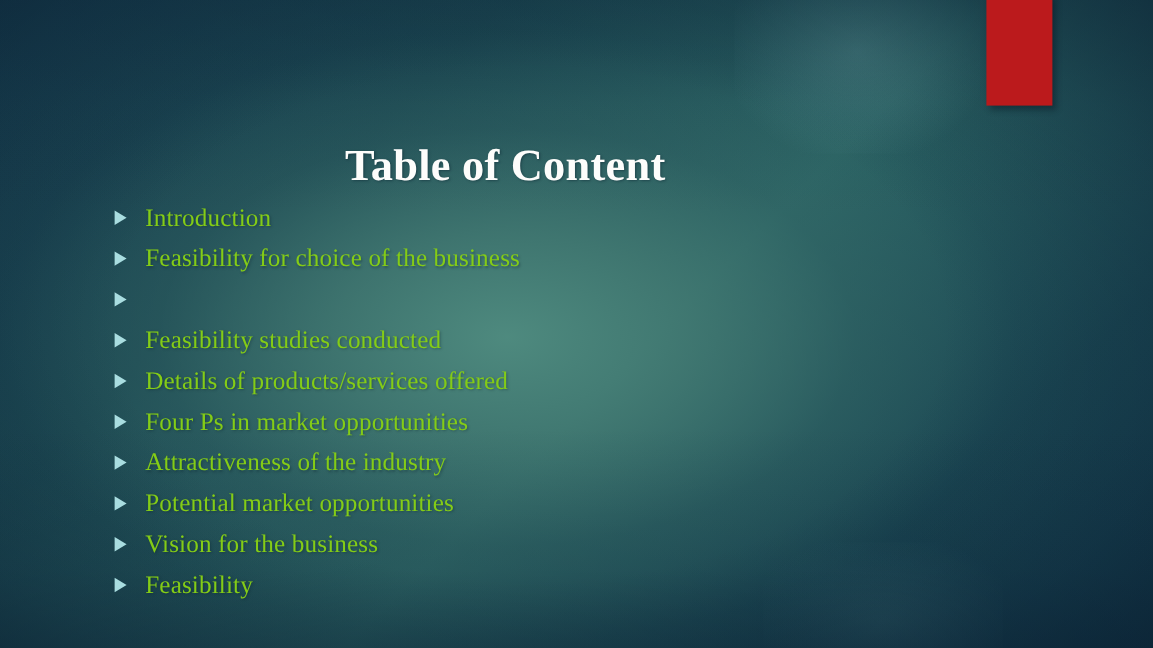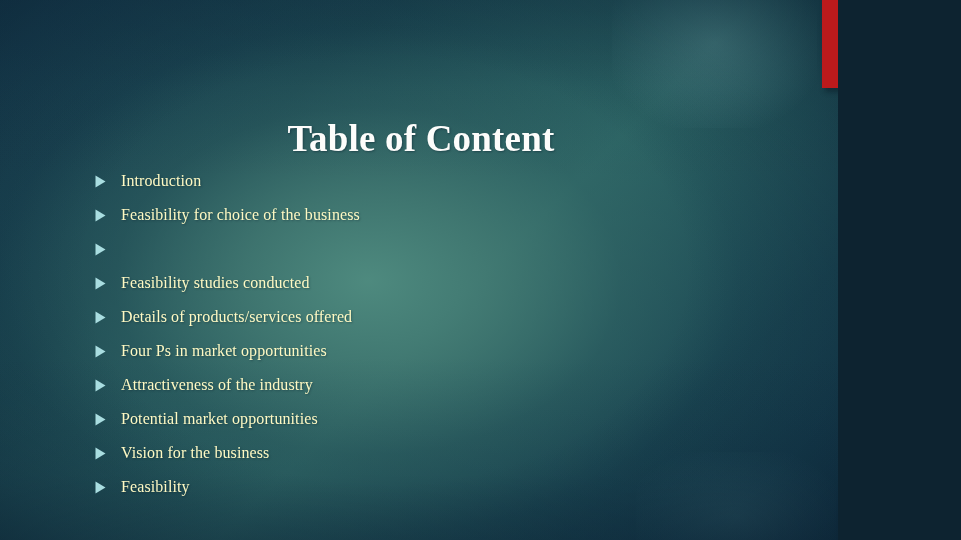--- a/index.html
+++ b/index.html
@@ -7,21 +7,21 @@
     margin: 0;
     padding: 0;
     background: #0d2330;
   }
   body {
     font-family: "Liberation Serif", "DejaVu Serif", serif;
   }
 
   #slide {
     position: relative;
-    width: 838px;
+    width: 961px;
     height: 540px;
     overflow: hidden;
     background-color: #1d5159;
   }
 
   
   .bg-base {
     position: absolute;
     inset: 0;
     background: linear-gradient(135deg, #173c4e 0%, #1d4a53 28%, #2f6a68 55%, #1b4753 80%, #14394c 100%);
@@ -127,22 +127,22 @@
     left: 0;
     top: 11px;
     width: 11px;
     height: 13px;
     display: block;
   }
   .bullet-icon svg {
     display: block;
   }
   .toc-label {
-    color: #fef9c3;
-    font-size: 16px;
+    color: #84cc16;
+    font-size: 21px;
     line-height: 22px;
     letter-spacing: 0.1px;
     text-shadow: 1px 1px 2px rgba(8,28,42,0.35);
     white-space: nowrap;
   }
 </style>
 </head>
 <body>
 
 <div id="slide">

